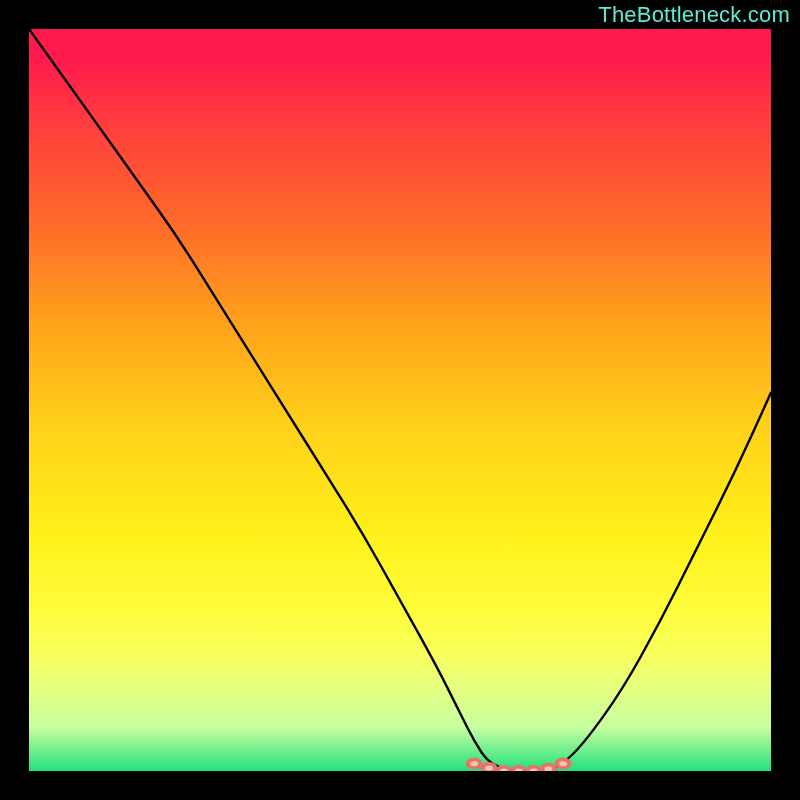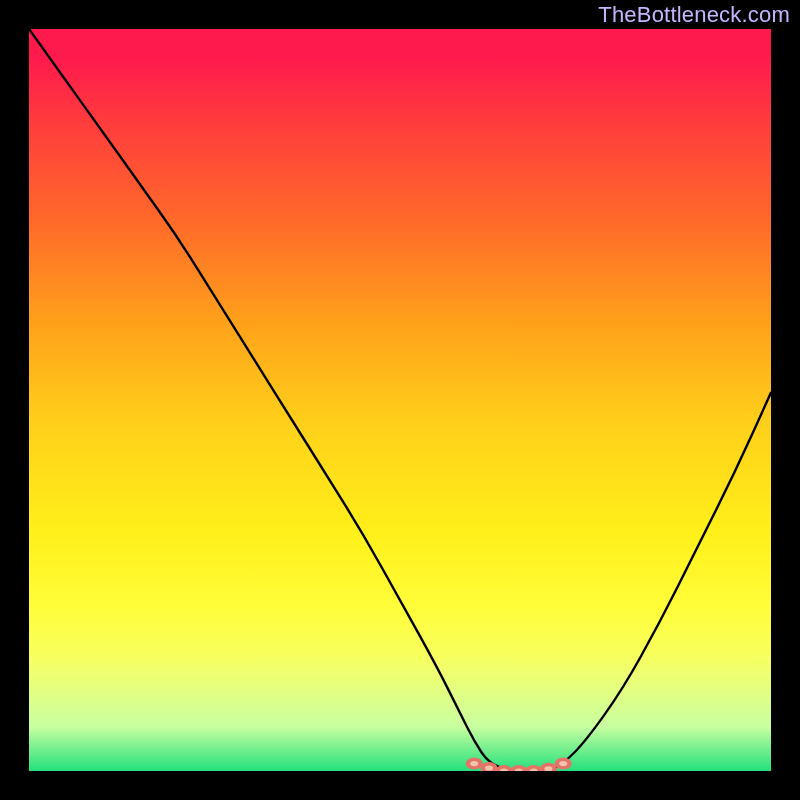--- a/index.html
+++ b/index.html
@@ -44,21 +44,21 @@
     position: absolute;
     left: 29px;
     top: 29px;
     width: 742px;
     height: 742px;
   }
   .watermark {
     position: absolute;
     top: 2px;
     right: 10px;
-    color: #c4b5fd;
+    color: #5eead4;
     font-size: 22px;
     font-weight: 400;
     letter-spacing: 0.2px;
     user-select: none;
   }
 </style>
 </head>
 <body>
 
 <div class="frame">

